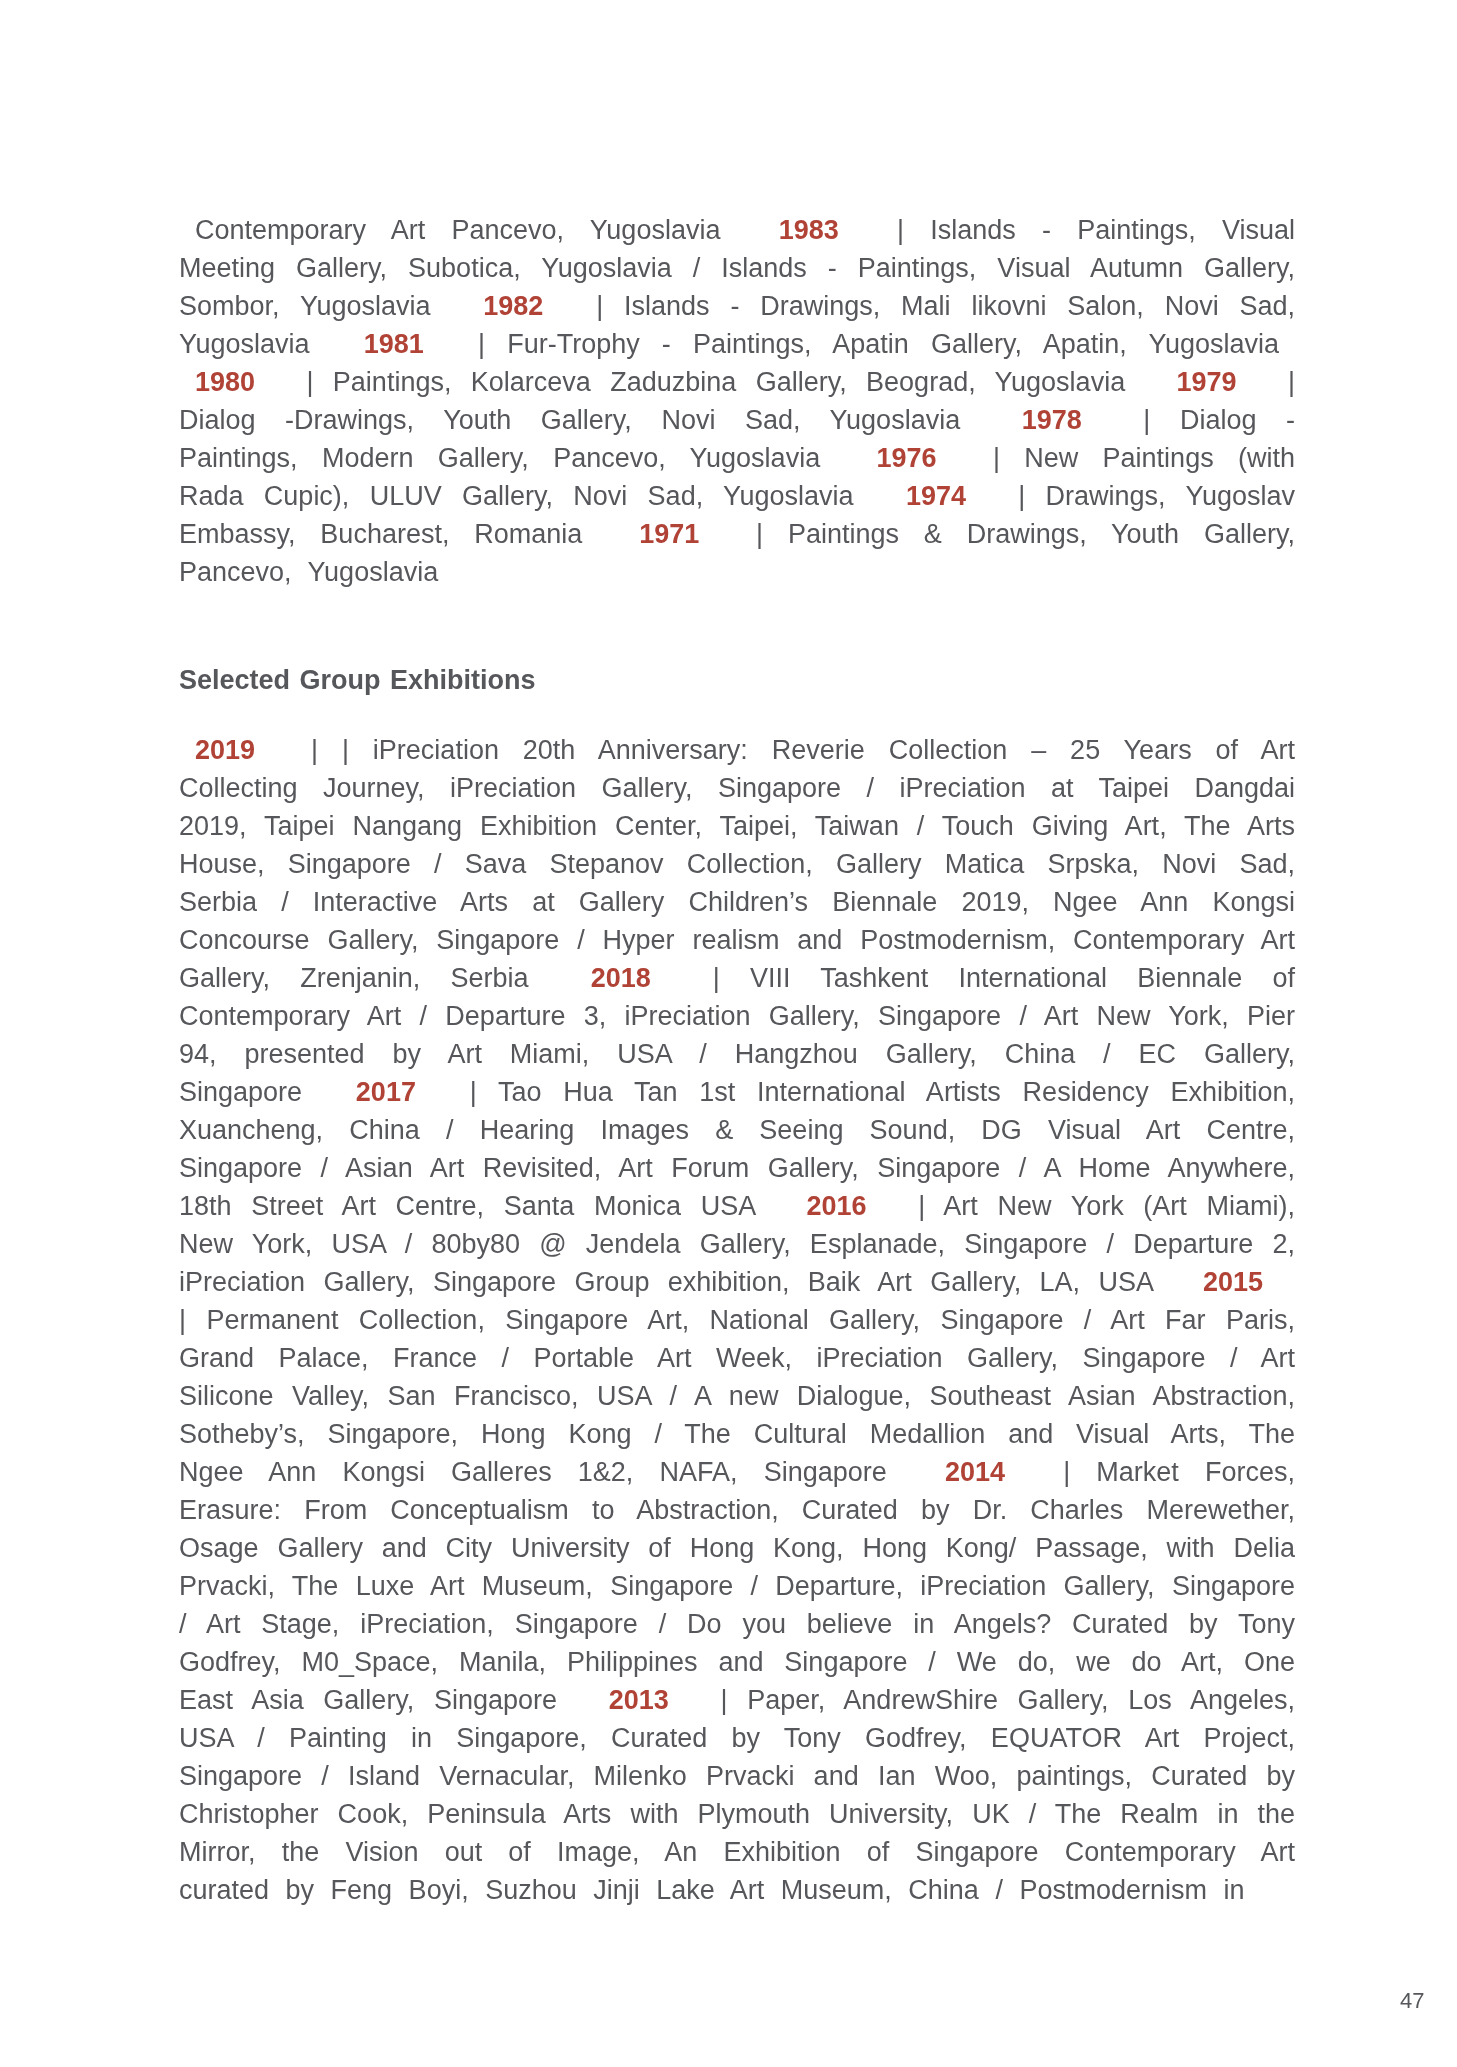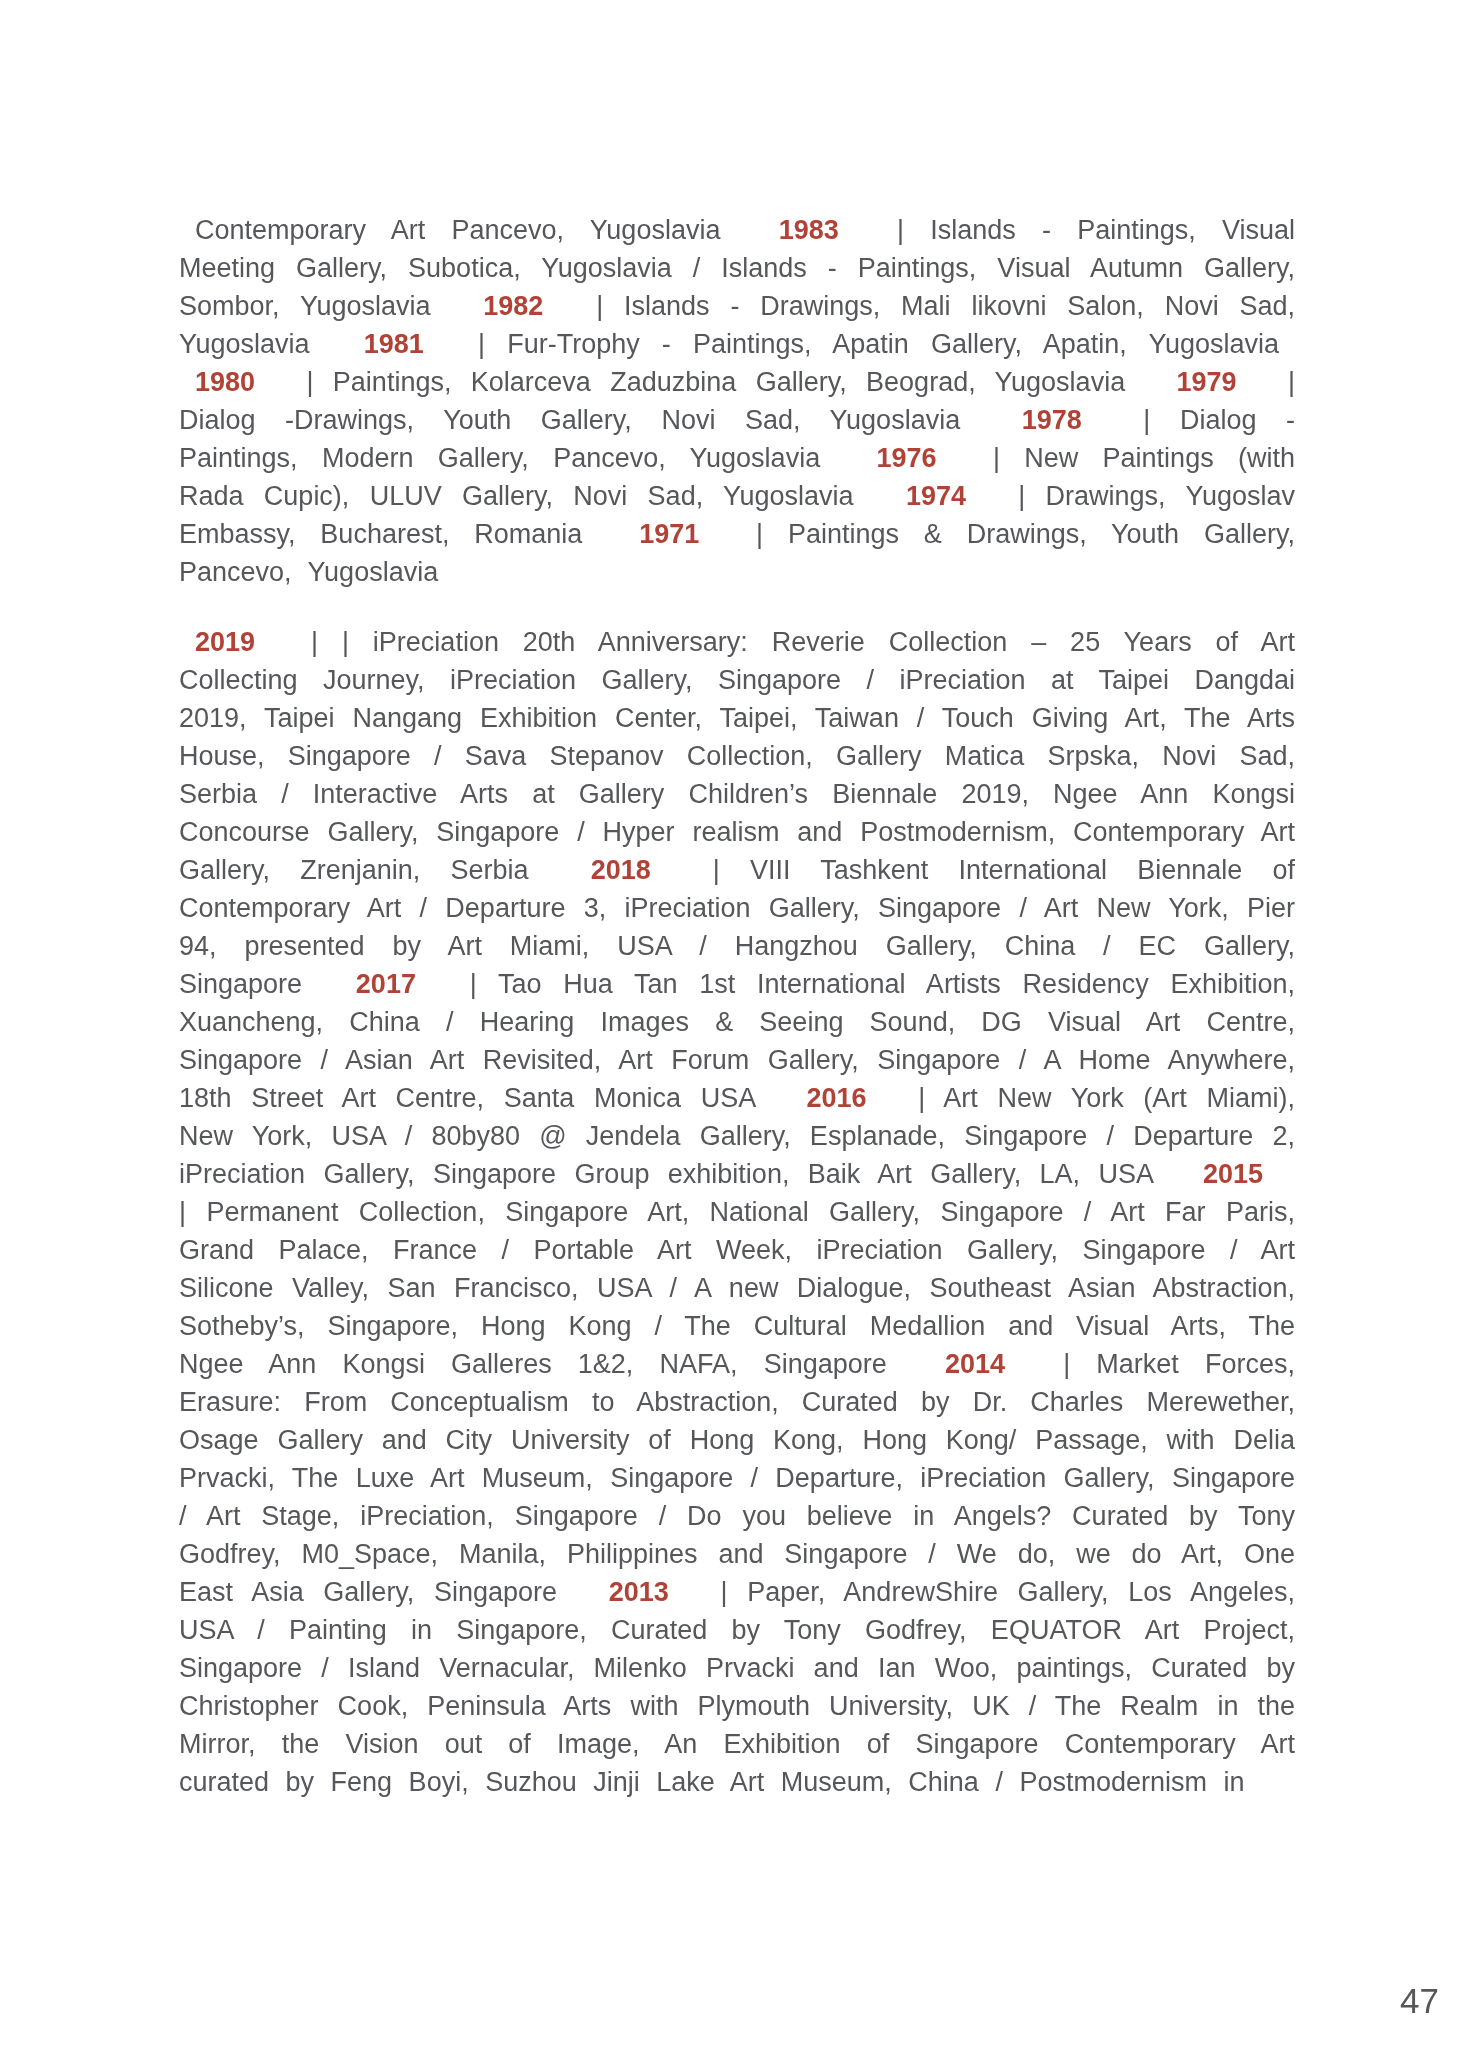--- a/index.html
+++ b/index.html
@@ -36,26 +36,27 @@
   }
   .year {
     color: var(--year-accent, #B04236);
     font-weight: bold;
   }
   .page-number {
     position: absolute;
     top: 1950px;
     left: 1368px;
     color: var(--body-text, #56575B);
-    font-size: 35px;
+    font-size: 22px;
     line-height: 38px;
   }
 </style>
 </head>
 <body>
 
 <div class="page">
   <div class="content">
     <p class="para"><span>Contemporary Art Pancevo, Yugoslavia </span><span class="year">1983</span><span> | Islands - Paintings, Visual Meeting Gallery, Subotica, Yugoslavia / Islands - Paintings, Visual Autumn Gallery, Sombor, Yugoslavia </span><span class="year">1982</span><span> | Islands - Drawings, Mali likovni Salon, Novi Sad, Yugoslavia </span><span class="year">1981</span><span> | Fur-Trophy - Paintings, Apatin Gallery, Apatin, Yugoslavia </span><span class="year">1980</span><span> | Paintings, Kolarceva Zaduzbina Gallery, Beograd, Yugoslavia </span><span class="year">1979</span><span> | Dialog -Drawings, Youth Gallery, Novi Sad, Yugoslavia </span><span class="year">1978</span><span> | Dialog - Paintings, Modern Gallery, Pancevo, Yugoslavia </span><span class="year">1976</span><span> | New Paintings (with Rada Cupic), ULUV Gallery, Novi Sad, Yugoslavia </span><span class="year">1974</span><span> | Drawings, Yugoslav Embassy, Bucharest, Romania </span><span class="year">1971</span><span> | Paintings &amp; Drawings, Youth Gallery, Pancevo, Yugoslavia</span></p>
+    <p class="heading">Selected Group Exhibitions</p>
     <p class="para"><span class="year">2019</span><span> | | iPreciation 20th Anniversary: Reverie Collection – 25 Years of Art Collecting Journey, iPreciation Gallery, Singapore / iPreciation at Taipei Dangdai 2019, Taipei Nangang Exhibition Center, Taipei, Taiwan / Touch Giving Art, The Arts House, Singapore / Sava Stepanov Collection, Gallery Matica Srpska, Novi Sad, Serbia / Interactive Arts at Gallery Children’s Biennale 2019, Ngee Ann Kongsi Concourse Gallery, Singapore / Hyper realism and Postmodernism, Contemporary Art Gallery, Zrenjanin, Serbia </span><span class="year">2018</span><span> | VIII Tashkent International Biennale of Contemporary Art / Departure 3, iPreciation Gallery, Singapore / Art New York, Pier 94, presented by Art Miami, USA / Hangzhou Gallery, China / EC Gallery, Singapore </span><span class="year">2017</span><span> | Tao Hua Tan 1st International Artists Residency Exhibition, Xuancheng, China / Hearing Images &amp; Seeing Sound, DG Visual Art Centre, Singapore / Asian Art Revisited, Art Forum Gallery, Singapore / A Home Anywhere, 18th Street Art Centre, Santa Monica USA </span><span class="year">2016</span><span> | Art New York (Art Miami), New York, USA / 80by80 @ Jendela Gallery, Esplanade, Singapore / Departure 2, iPreciation Gallery, Singapore Group exhibition, Baik Art Gallery, LA, USA </span><span class="year">2015</span><span> | Permanent Collection, Singapore Art, National Gallery, Singapore / Art Far Paris, Grand Palace, France / Portable Art Week, iPreciation Gallery, Singapore / Art Silicone Valley, San Francisco, USA / A new Dialogue, Southeast Asian Abstraction, Sotheby’s, Singapore, Hong Kong / The Cultural Medallion and Visual Arts, The Ngee Ann Kongsi Galleres 1&amp;2, NAFA, Singapore </span><span class="year">2014</span><span> | Market Forces, Erasure: From Conceptualism to Abstraction, Curated by Dr. Charles Merewether, Osage Gallery and City University of Hong Kong, Hong Kong/ Passage, with Delia Prvacki, The Luxe Art Museum, Singapore / Departure, iPreciation Gallery, Singapore / Art Stage, iPreciation, Singapore / Do you believe in Angels? Curated by Tony Godfrey, M0_Space, Manila, Philippines and Singapore / We do, we do Art, One East Asia Gallery, Singapore </span><span class="year">2013</span><span> | Paper, AndrewShire Gallery, Los Angeles, USA / Painting in Singapore, Curated by Tony Godfrey, EQUATOR Art Project, Singapore / Island Vernacular, Milenko Prvacki and Ian Woo, paintings, Curated by Christopher Cook, Peninsula Arts with Plymouth University, UK / The Realm in the Mirror, the Vision out of Image, An Exhibition of Singapore Contemporary Art curated by Feng Boyi, Suzhou Jinji Lake Art Museum, China / Postmodernism in</span></p>
   </div>
   <div class="page-number">47</div>
 </div>
 
 </body></html>

